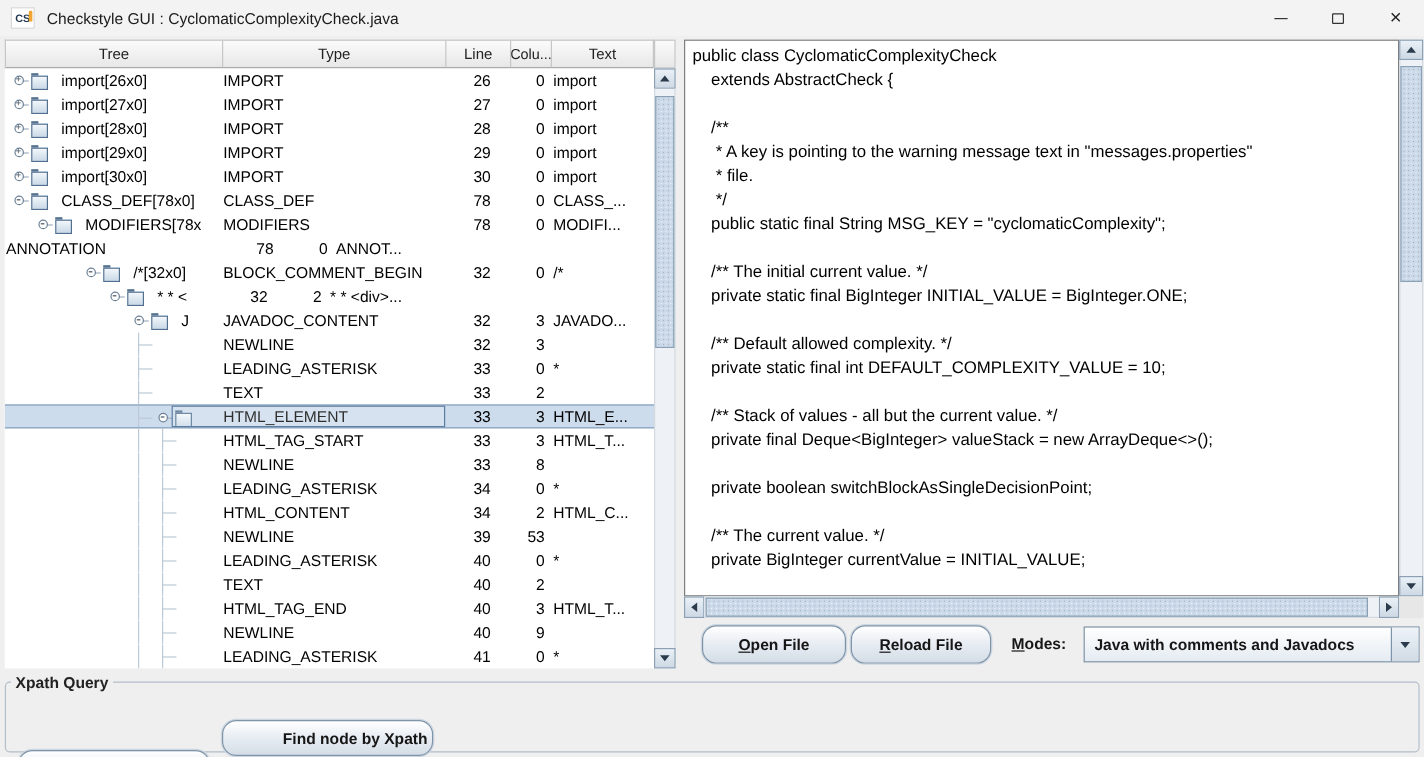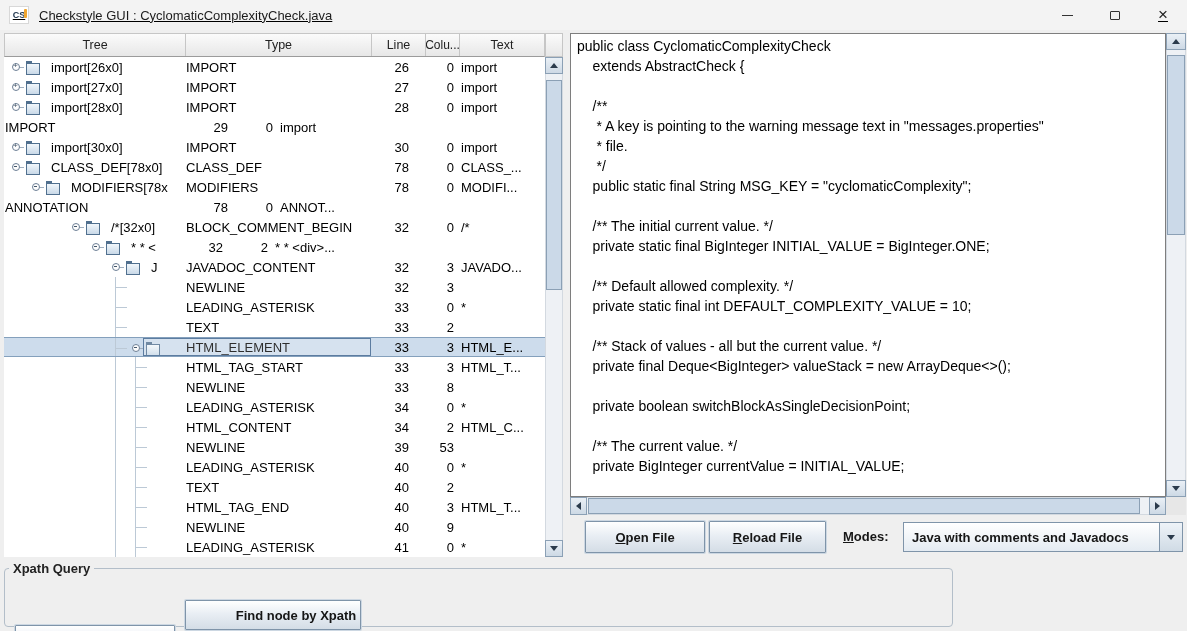--- a/index.html
+++ b/index.html
@@ -1,21 +1,21 @@
 <!DOCTYPE html>
 <html><head>
 <meta charset="utf-8">
 <style>
   * { margin:0; padding:0; box-sizing:border-box; }
   html,body { width:1187px; height:631px; }
   body { font-family:"Liberation Sans", sans-serif; background:#e9e9e9; color:#000; }
   .window { position:relative; width:1187px; height:631px; background:#efefef; overflow:hidden; }
 
   
-  .titlebar { position:absolute; left:0; top:0; width:1187px; height:30px; background:#f3f3f3; display:flex; align-items:center;text-decoration:underline; }
+  .titlebar { position:absolute; left:0; top:0; width:1187px; height:30px; background:#f3f3f3; display:flex; align-items:center; }
   .app-icon { position:relative; width:20px; height:18px; margin-left:9px; background:#ffffff; border:1px solid #d8d8d8; display:flex; align-items:center; justify-content:center; }
   .app-icon span { font-size:9px; font-weight:bold; color:#21374f; letter-spacing:0; }
   .app-icon::after { content:''; position:absolute; right:1px; top:2px; width:3px; height:9px; background:#f0a630; border-radius:1px; }
   .titlebar .title { margin-left:10px; font-size:13px; color:#1b1b1b; white-space:nowrap; }
   .win-controls { margin-left:auto; display:flex; height:30px; }
   .win-btn { width:48px; height:30px; display:flex; align-items:center; justify-content:center; }
   .glyph-min { width:11px; height:1px; background:#333; }
   .glyph-max { width:10px; height:9px; border:1px solid #333; border-radius:1px; }
   .glyph-close::before { content:'\00d7'; font-size:17px; color:#222; line-height:1; }
 
@@ -71,32 +71,32 @@
   .tri-down { border-left:4px solid transparent; border-right:4px solid transparent; border-top:5px solid #2b3b4c; }
   .tri-left { border-top:4px solid transparent; border-bottom:4px solid transparent; border-right:5px solid #2b3b4c; }
   .tri-right { border-top:4px solid transparent; border-bottom:4px solid transparent; border-left:5px solid #2b3b4c; }
 
   
   .code-area { position:absolute; left:570px; top:33px; width:596px; height:464px; background:#fff; border:1px solid #7e7e7e; padding:2px 0 0 6px; overflow:hidden; }
   .code-line { height:20px; line-height:20px; font-size:14px; white-space:pre; color:#000; }
 
   
   .mbtn { font-family:"Liberation Sans", sans-serif; font-weight:bold; font-size:13px; color:#161616;
-          background:linear-gradient(#ffffff,#e9eef4 45%,#d4dde6); border:1px solid #7f94a9; border-radius:1px;
+          background:linear-gradient(#ffffff,#e9eef4 45%,#d4dde6); border:1px solid #7f94a9; border-radius:12px;
           box-shadow:0 0 0 1px #ccd7e2; cursor:default; }
   .file-controls { position:absolute; left:570px; top:515px; width:617px; height:42px; }
   .btn-open   { position:absolute; left:15px;  top:6px; width:120px; height:32px; }
   .btn-reload { position:absolute; left:139px; top:6px; width:117px; height:32px; }
   .modes-label { position:absolute; left:273px; top:14px; font-weight:bold; font-size:13px; color:#161616; }
   .combo { position:absolute; left:333px; top:7px; width:280px; height:30px; display:flex; border:1px solid #7f94a9; background:linear-gradient(#ffffff,#e4ebf2); }
   .combo-text { flex:1; display:flex; align-items:center; padding-left:8px; font-weight:bold; font-size:13px; color:#161616; overflow:hidden; white-space:nowrap; }
   .combo-arrow { width:23px; border-left:1px solid #7f94a9; display:flex; align-items:center; justify-content:center; background:linear-gradient(#eef3f8,#d0dbe5); }
 
   
-  .xpath-group { position:absolute; left:4px; top:561px; width:949px; height:66px; border:1px solid #b3bec9; border-radius:4px; }
+  .xpath-group { position:absolute; left:4px; top:561px; width:1179px; height:66px; border:1px solid #b3bec9; border-radius:4px; }
   .xpath-group legend { margin-left:4px; padding:0 4px; font-size:13px; font-weight:bold; color:#222; }
   .btn-expand { position:absolute; left:10px; top:10px; width:160px; height:30px;margin-top:39px; }
   .btn-find   { position:absolute; left:180px; top:24px; width:176px; height:30px;padding-left:46px; }
 </style>
 </head>
 <body>
 
 <div class="window">
 
   <div class="titlebar">
@@ -160,20 +160,26 @@
           <span class="node-icon"></span>
           <span class="tree-label">import[28x0]</span>
         </div>
         <div class="cell c-type">IMPORT</div>
         <div class="cell c-line">28</div>
         <div class="cell c-col">0</div>
         <div class="cell c-text">import</div>
 
       </div>
       <div class="row">
+        <div class="cell c-tree">
+          <span class="indent" style="width: 6px;"></span>
+          <span class="handle collapsed"></span>
+          <span class="node-icon"></span>
+          <span class="tree-label">import[29x0]</span>
+        </div>
         <div class="cell c-type">IMPORT</div>
         <div class="cell c-line">29</div>
         <div class="cell c-col">0</div>
         <div class="cell c-text">import</div>
 
       </div>
       <div class="row">
         <div class="cell c-tree">
           <span class="indent" style="width: 6px;"></span>
           <span class="handle collapsed"></span>

